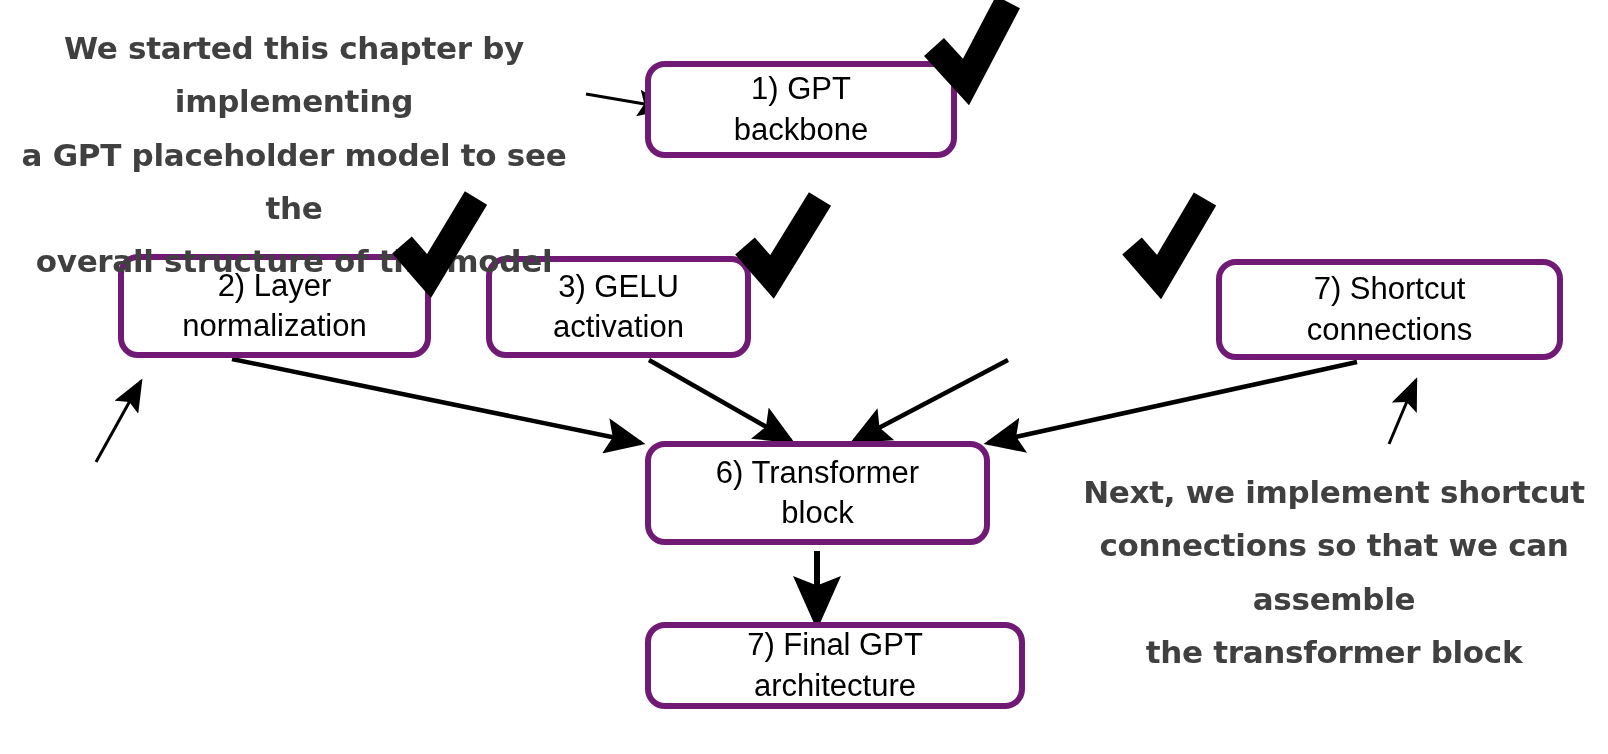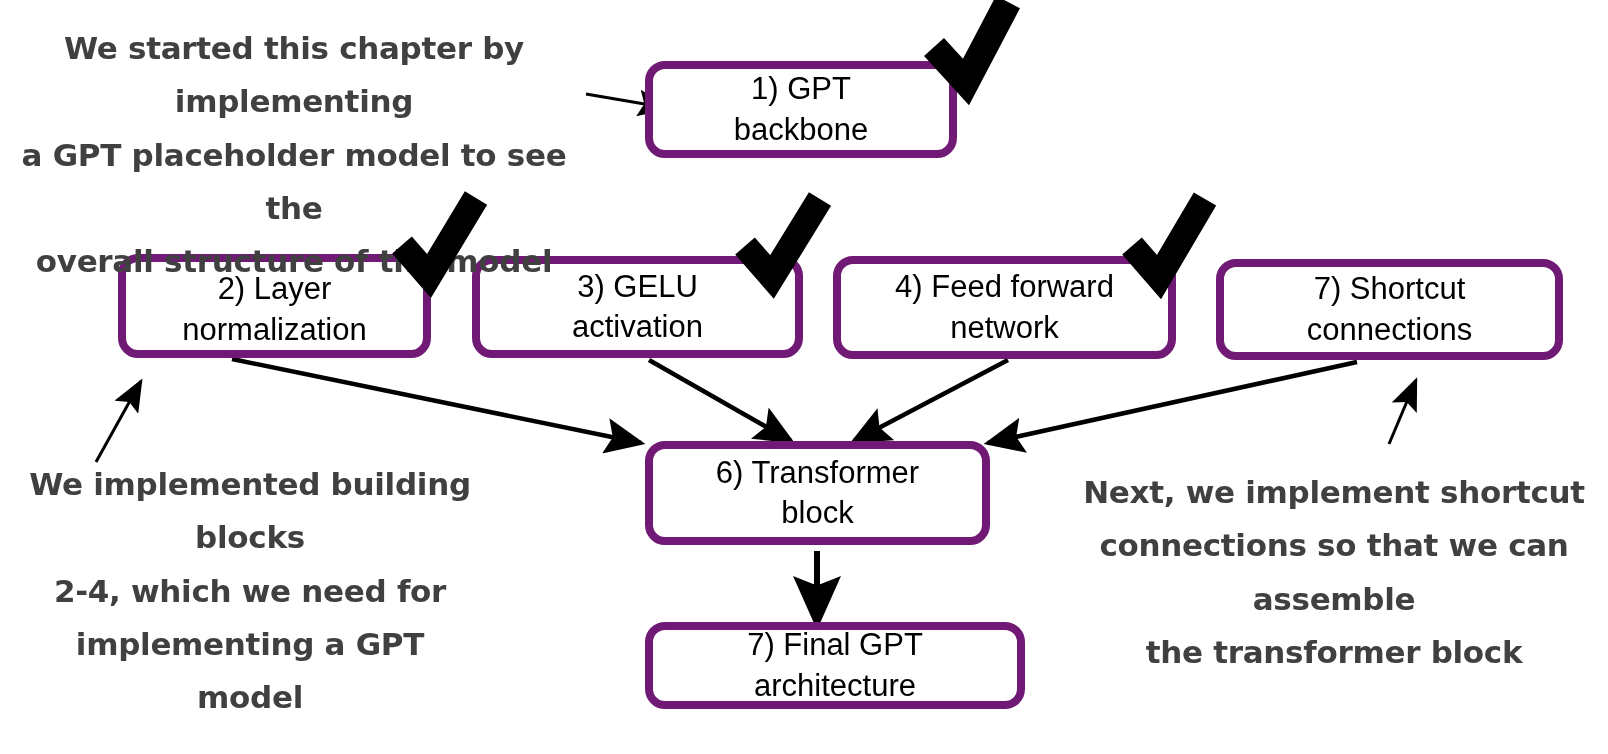--- a/index.html
+++ b/index.html
@@ -12,21 +12,21 @@
     width: 1608px;
     height: 754px;
     background: #ffffff;
     overflow: hidden;
     font-family: "Liberation Sans", sans-serif;
   }
   
   .node {
     position: absolute;
     box-sizing: border-box;
-    border: 8px solid #701a75;
+    border: 6px solid #701a75;
     border-radius: 20px;
     background: #ffffff;
     display: flex;
     align-items: center;
     justify-content: center;
     text-align: center;
     color: #000000;
     font-family: "Liberation Sans", sans-serif;
     font-size: 31px;
     line-height: 1.30;
@@ -90,34 +90,30 @@
     <line x1="96" y1="462" x2="141" y2="381" stroke="#000" stroke-width="3" marker-end="url(#ah)"></line>
 
     <line x1="1389" y1="444" x2="1416" y2="380" stroke="#000" stroke-width="3" marker-end="url(#ah)"></line>
   </svg>
 
   <div class="node" style="left:645px; top:61px; width:312px; height:97px;">
     <span class="node-label">1) GPT
 backbone</span>
   </div>
 
-  <div class="node" style="left:118px; top:254px; width:313px; height:104px;align-items:flex-end;">
+  <div class="node" style="left:118px; top:254px; width:313px; height:104px;">
     <span class="node-label">2) Layer
 normalization</span>
   </div>
 
-  <div class="node" style="left:472px; top:256px; width:331px; height:102px;justify-content:center;">
+  <div class="node" style="left:486px; top:256px; width:265px; height:102px;justify-content:center;">
     <span class="node-label">3) GELU
 activation</span>
   </div>
 
-  <div class="node" style="left:833px; top:256px; width:343px; height:103px;">
-    <span class="node-label">4) Feed forward
-network</span>
-  </div>
 
   <div class="node" style="left:1216px; top:259px; width:347px; height:101px;">
     <span class="node-label">7) Shortcut
 connections</span>
   </div>
 
   <div class="node" style="left:645px; top:441px; width:345px; height:104px;">
     <span class="node-label">6) Transformer
 block</span>
   </div>
@@ -135,21 +131,18 @@
 
     <path d="M745,246 L772,277 L820,199" stroke="#000" stroke-width="26" fill="none" stroke-linecap="butt" stroke-linejoin="miter"></path>
 
     <path d="M1132,246 L1159,277 L1205,199" stroke="#000" stroke-width="26" fill="none" stroke-linecap="butt" stroke-linejoin="miter"></path>
   </svg>
 
   <div class="note" style="left:14px; top:22px; width:560px;">We started this chapter by implementing
 a GPT placeholder model to see the
 overall structure of the model</div>
 
-  <div class="note" style="left:20px; top:458px; width:460px;">We implemented building blocks
-2-4, which we need for
-implementing a GPT model</div>
 
   <div class="note" style="left:1075px; top:456px; width:518px;margin-top:10px;">Next, we implement shortcut
 connections so that we can assemble
 the transformer block</div>
 
 </div>
 
 </body></html>

